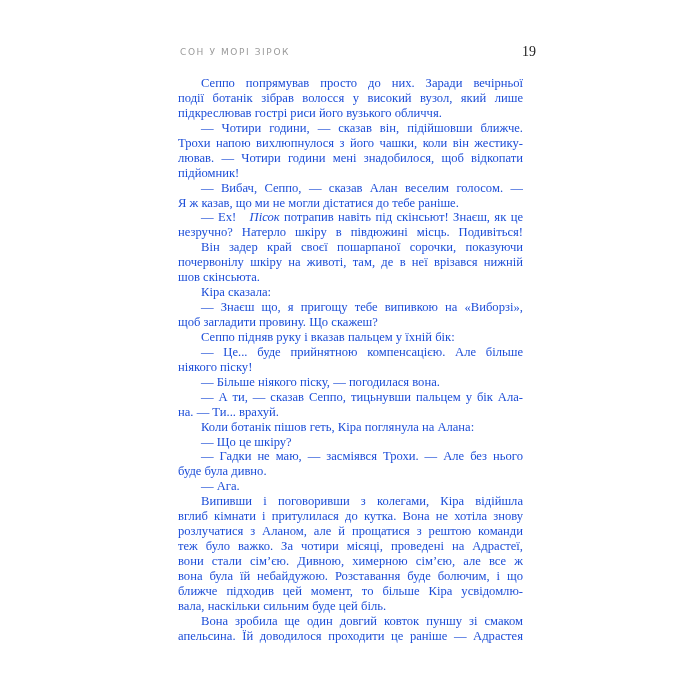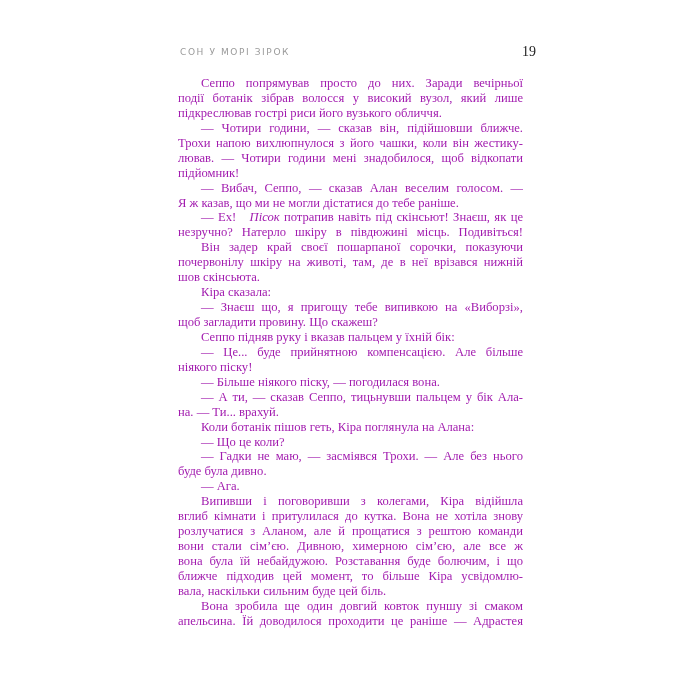--- a/index.html
+++ b/index.html
@@ -12,21 +12,21 @@
     text-transform: uppercase; line-height: 12px; white-space: nowrap;
   }
   .page-number {
     position: absolute; left: 480px; top: 45px;
     font-family: "Liberation Serif", serif;
     font-size: 14px; color: #222; line-height: 14px; margin-left: 42px;
   }
   .body-text {
     position: absolute; left: 178px; top: 76px; width: 345px;
     font-family: "Liberation Serif", serif;
-    font-size: 12.6px; line-height: 14.95px; color: #a21caf;
+    font-size: 12.6px; line-height: 14.95px; color: #1d4ed8;
   }
   .line { display: block; white-space: nowrap; height: 14.95px; }
   .line.justify { text-align: justify; text-align-last: justify; white-space: normal; overflow: hidden; }
   .line.indent { padding-left: 23px; }
   .line em, .line i { font-style: italic; margin-left: 9px; }
 </style>
 </head>
 <body>
 
 <div class="page">
@@ -50,27 +50,28 @@
       <span class="line indent"><span>Кіра сказала:</span></span>
       <span class="line indent justify"><span>— Знаєш що, я пригощу тебе випивкою на «Виборзі»,</span></span>
       <span class="line"><span>щоб загладити провину. Що скажеш?</span></span>
       <span class="line indent"><span>Сеппо підняв руку і вказав пальцем у їхній бік:</span></span>
       <span class="line indent justify"><span>— Це... буде прийнятною компенсацією. Але більше</span></span>
       <span class="line"><span>ніякого піску!</span></span>
       <span class="line indent"><span>— Більше ніякого піску, — погодилася вона.</span></span>
       <span class="line indent justify"><span>— А ти, — сказав Сеппо, тицьнувши пальцем у бік Ала-</span></span>
       <span class="line"><span>на. — Ти... врахуй.</span></span>
       <span class="line indent"><span>Коли ботанік пішов геть, Кіра поглянула на Алана:</span></span>
-      <span class="line indent"><span>— Що це коли?</span></span>
+      <span class="line indent"><span>— Що це шкіру?</span></span>
       <span class="line indent justify"><span>— Гадки не маю, — засміявся Трохи. — Але без нього</span></span>
       <span class="line"><span>буде була дивно.</span></span>
       <span class="line indent"><span>— Ага.</span></span>
       <span class="line indent justify"><span>Випивши і поговоривши з колегами, Кіра відійшла</span></span>
       <span class="line justify"><span>вглиб кімнати і притулилася до кутка. Вона не хотіла знову</span></span>
       <span class="line justify"><span>розлучатися з Аланом, але й прощатися з рештою команди</span></span>
+      <span class="line justify"><span>теж було важко. За чотири місяці, проведені на Адрастеї,</span></span>
       <span class="line justify"><span>вони стали сім’єю. Дивною, химерною сім’єю, але все ж</span></span>
       <span class="line justify"><span>вона була їй небайдужою. Розставання буде болючим, і що</span></span>
       <span class="line justify"><span>ближче підходив цей момент, то більше Кіра усвідомлю-</span></span>
       <span class="line"><span>вала, наскільки сильним буде цей біль.</span></span>
       <span class="line indent justify"><span>Вона зробила ще один довгий ковток пуншу зі смаком</span></span>
       <span class="line justify"><span>апельсина. Їй доводилося проходити це раніше — Адрастея</span></span>
     </div>
 </div>
 
 </body></html>

